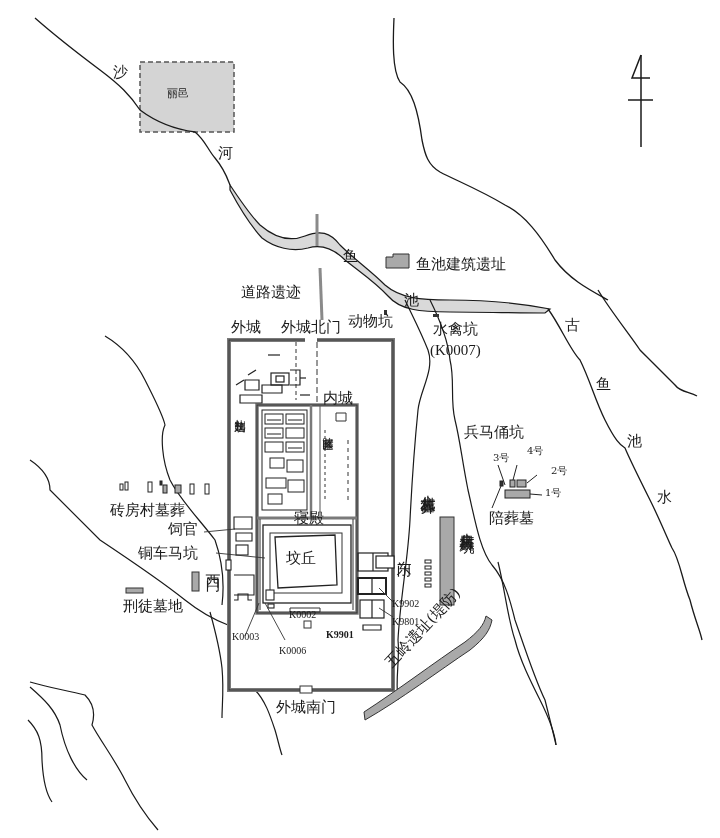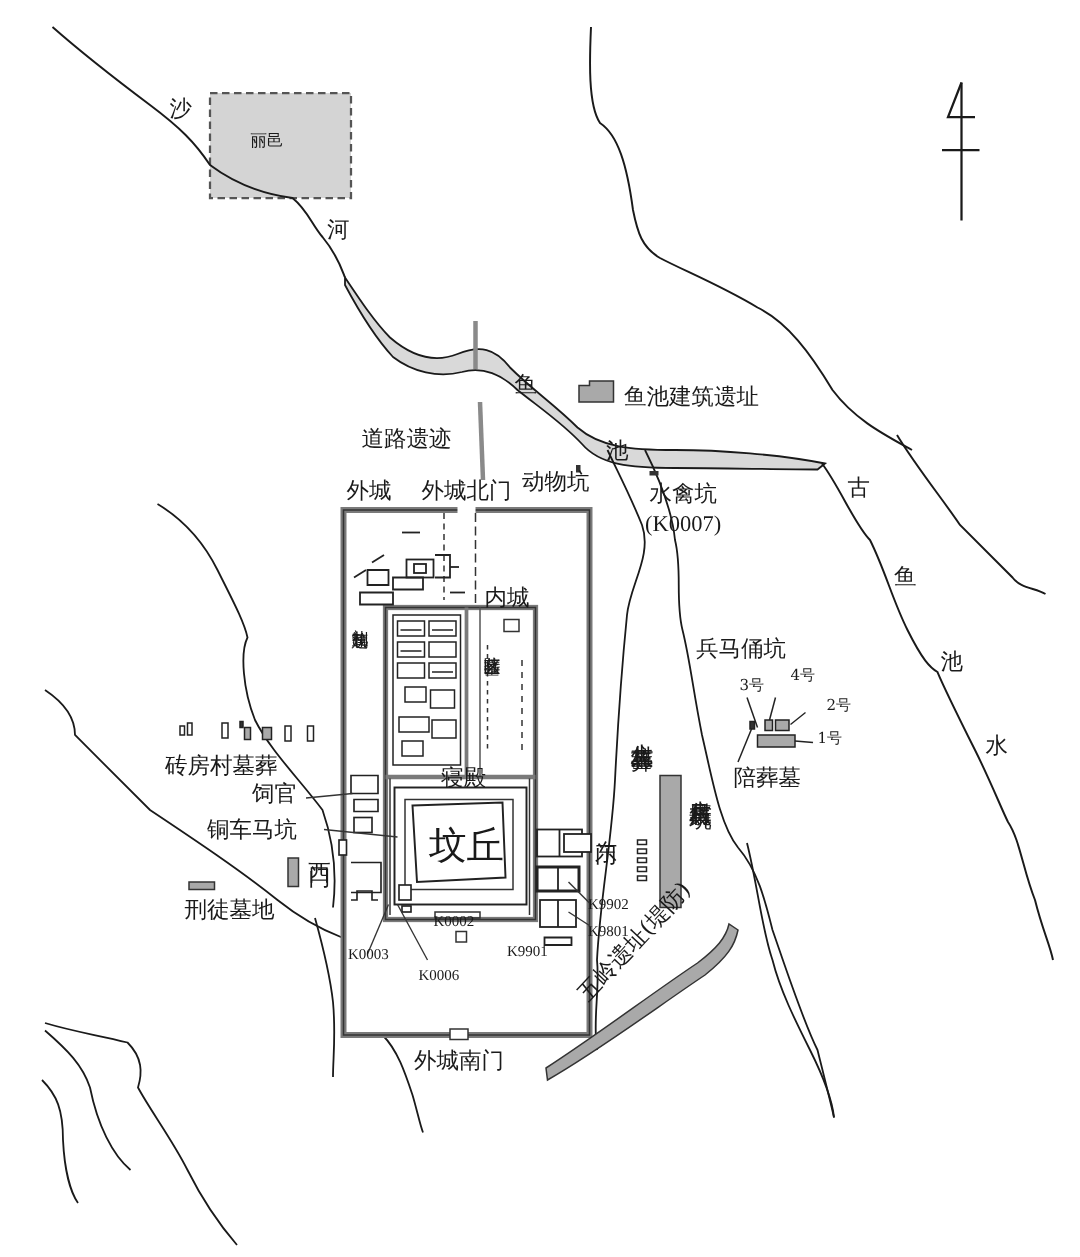--- a/index.html
+++ b/index.html
@@ -207,36 +207,36 @@
   <span class="lbl lbl-md" style="left:433px;top:322px;">水禽坑</span>
   <span class="lbl lbl-md mono" style="left:430px;top:343px;">(K0007)</span>
   <span class="lbl lbl-md" style="left:565px;top:318px;">古</span>
   <span class="lbl lbl-md" style="left:596px;top:377px;">鱼</span>
   <span class="lbl lbl-md" style="left:627px;top:434px;">池</span>
   <span class="lbl lbl-md" style="left:657px;top:490px;">水</span>
   <span class="lbl lbl-md" style="left:323px;top:391px;">内城</span>
   <span class="lbl lbl-lg vert" style="left:234px;top:410px;">礼制建筑</span>
   <span class="lbl lbl-lg vert" style="left:322px;top:428px;">陪葬墓区</span>
   <span class="lbl lbl-md" style="left:294px;top:511px;">寝殿</span>
-  <span class="lbl" style="left:286px;top:551px;font-size:25px;">坟丘</span>
+  <span class="lbl" style="left:286px;top:551px;font-size:15px;">坟丘</span>
   <span class="lbl lbl-md" style="left:110px;top:503px;">砖房村墓葬</span>
   <span class="lbl lbl-md" style="left:168px;top:522px;">饲官</span>
   <span class="lbl lbl-md" style="left:138px;top:546px;">铜车马坑</span>
   <span class="lbl lbl-md vert" style="left:205px;top:563px;">西门</span>
   <span class="lbl lbl-md vert" style="left:396px;top:548px;">东门</span>
   <span class="lbl lbl-md" style="left:123px;top:599px;">刑徒墓地</span>
   <span class="lbl lbl-md" style="left:276px;top:700px;">外城南门</span>
   <span class="lbl lbl-md vert" style="left:420px;top:483px;">上焦村墓葬</span>
   <span class="lbl lbl-md vert" style="left:459px;top:521px;">上焦村马厩坑</span>
   <span class="lbl lbl-md" style="left:464px;top:425px;">兵马俑坑</span>
   <span class="lbl lbl-sm" style="left:493px;top:453px;">3号</span>
   <span class="lbl lbl-sm" style="left:527px;top:446px;">4号</span>
   <span class="lbl lbl-sm" style="left:551px;top:466px;">2号</span>
   <span class="lbl lbl-sm" style="left:545px;top:488px;">1号</span>
   <span class="lbl lbl-md" style="left:489px;top:511px;text-align:center;">陪葬墓</span>
   <span class="lbl lbl-sm mono" style="left:289px;top:610px;">K0002</span>
   <span class="lbl lbl-sm mono" style="left:232px;top:632px;">K0003</span>
   <span class="lbl lbl-sm mono" style="left:279px;top:646px;">K0006</span>
-  <span class="lbl lbl-sm mono" style="left:338px;top:630px;">K9901</span>
+  <span class="lbl lbl-sm mono" style="left:326px;top:630px;font-weight:bold;">K9901</span>
   <span class="lbl lbl-sm mono" style="left:392px;top:599px;">K9902</span>
   <span class="lbl lbl-sm mono" style="left:392px;top:617px;">K9801</span>
   <span class="lbl lbl-md" style="left:383px;top:660px;transform:rotate(-47deg);transform-origin:left top;">五岭遗址(堤防)</span>
 </div>
 
 </body></html>

